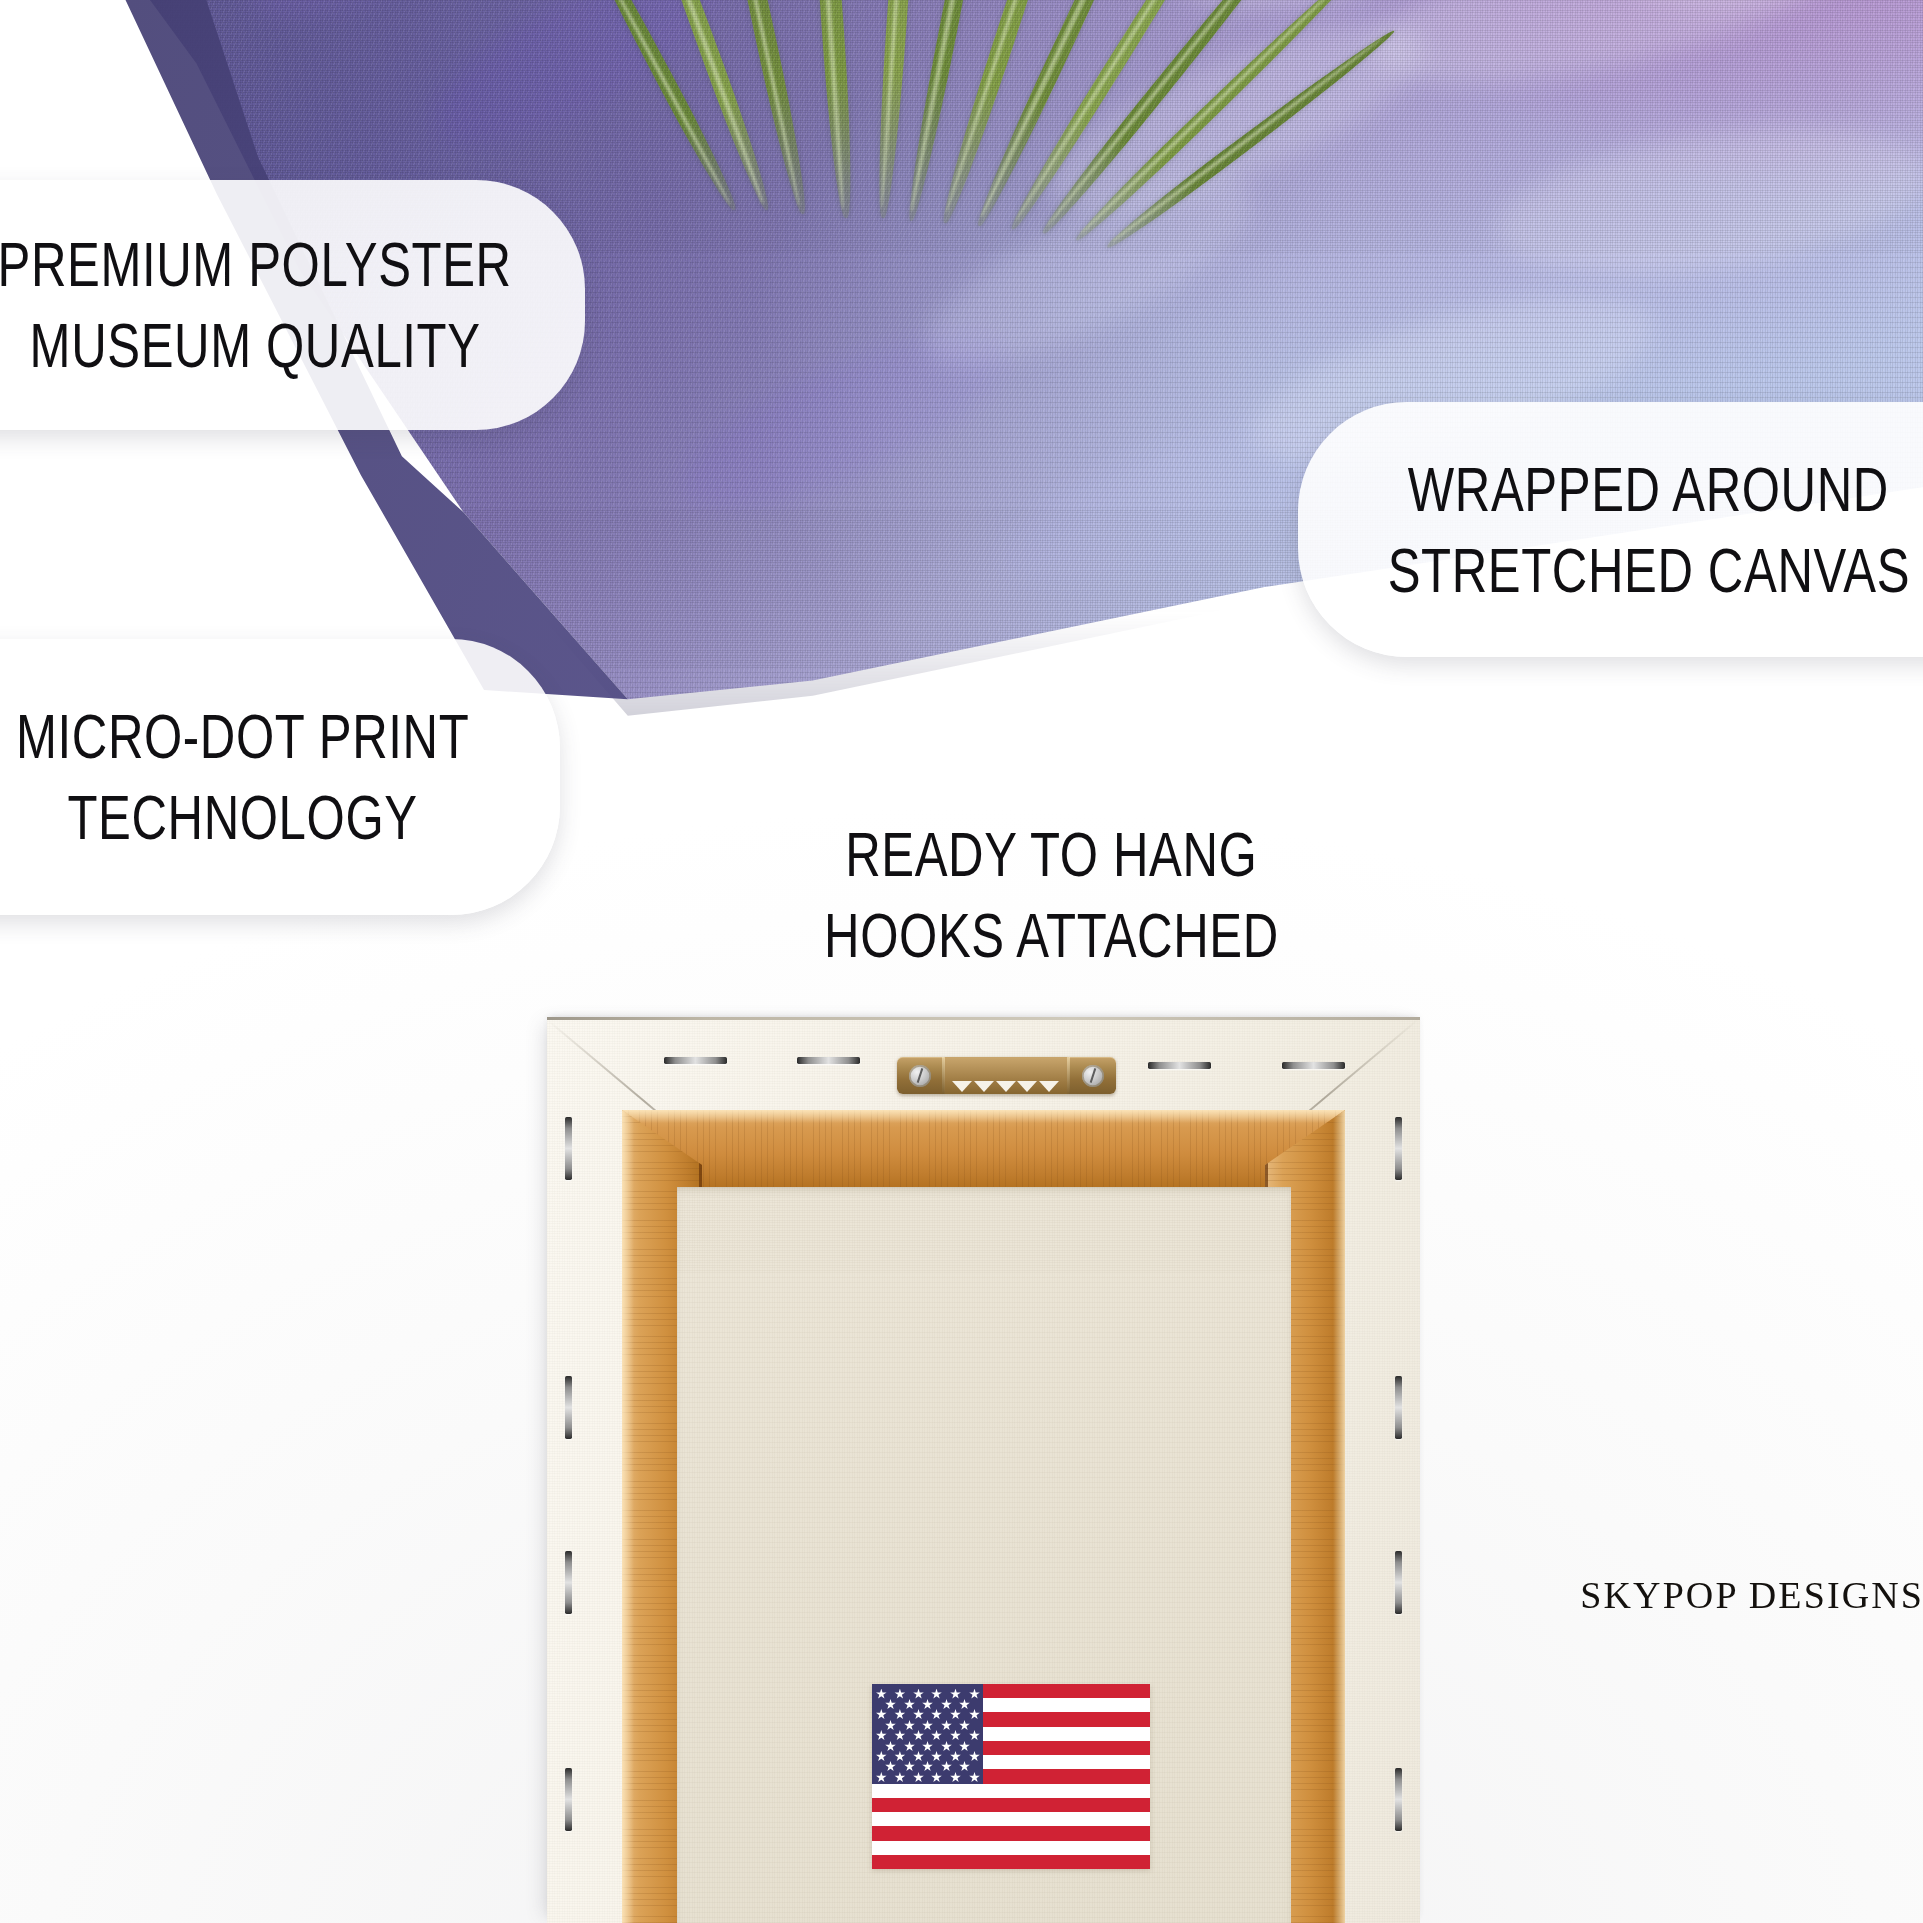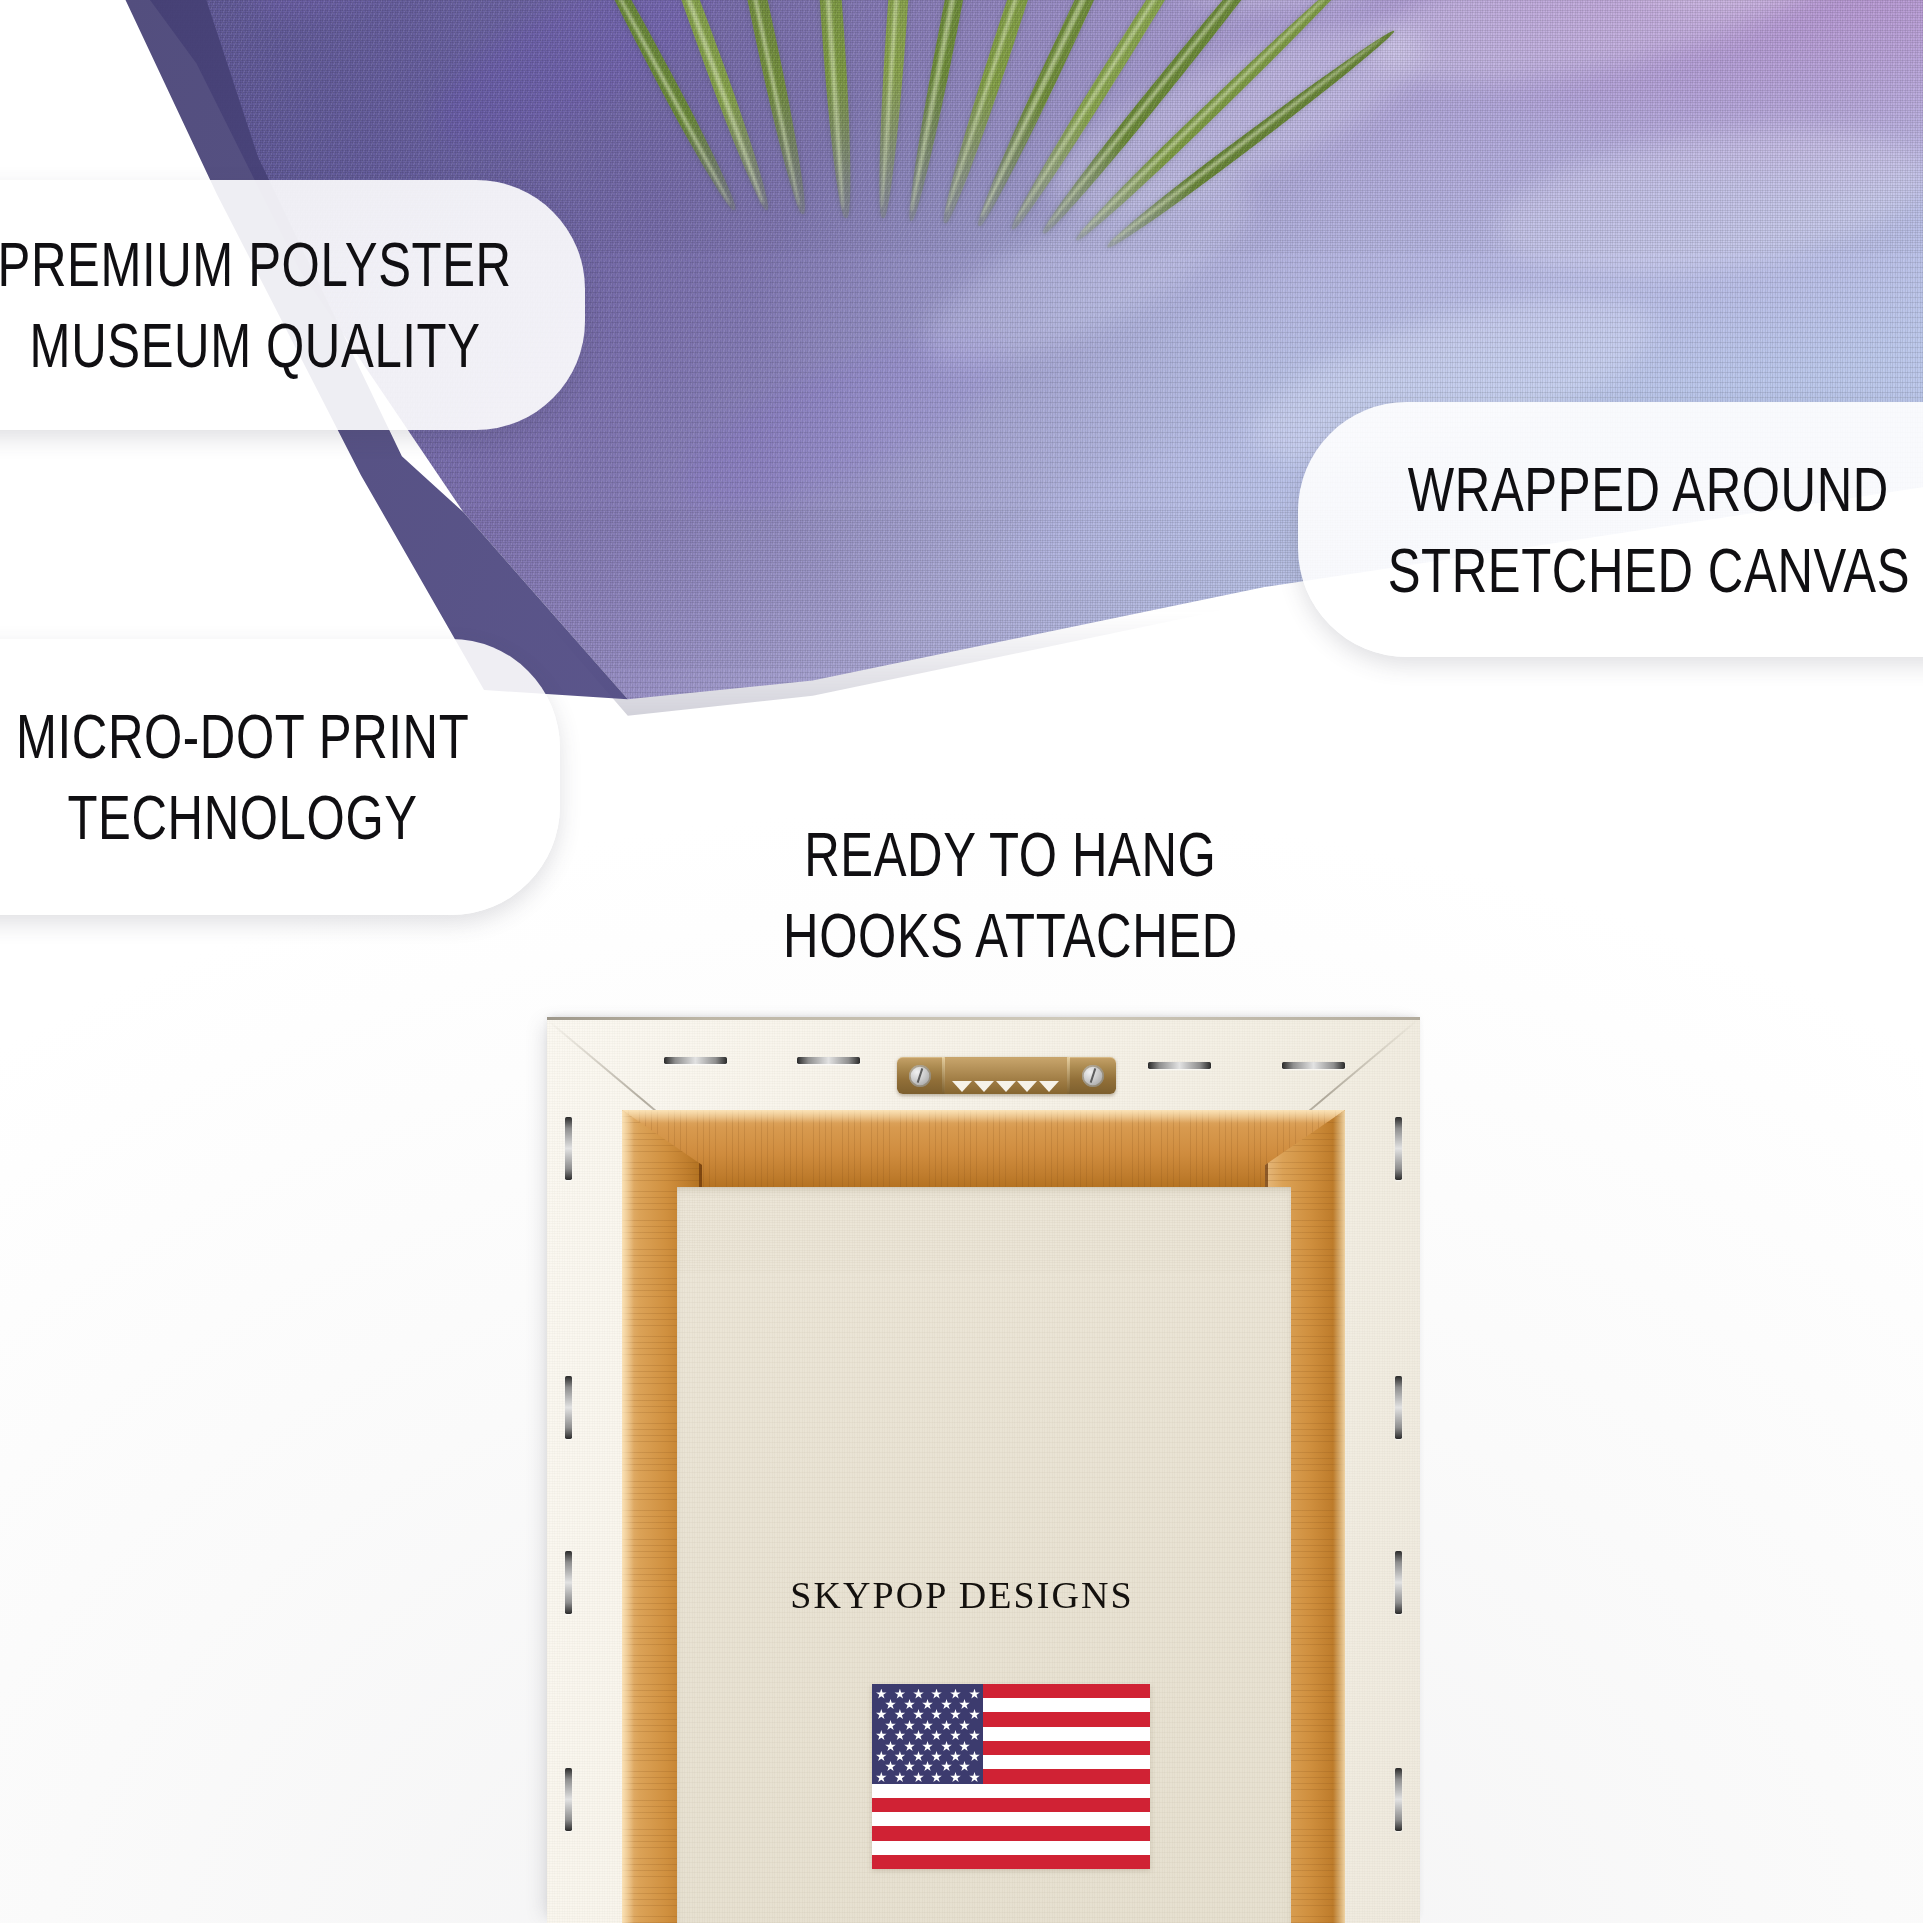--- a/index.html
+++ b/index.html
@@ -101,21 +101,21 @@
     line-height:1.28;
   }
   #pill-polyster{left:-75px;top:180px;width:660px;height:250px;}
   #pill-polyster .ln{font-size:63px;}
   #pill-micro{left:-75px;top:639px;width:635px;height:276px;}
   #pill-micro .ln{font-size:63px;}
   #pill-wrapped{right:-75px;top:402px;width:701px;height:255px;}
   #pill-wrapped .ln{font-size:63px;}
 
   .plain{
-    position:absolute;left:735px;top:814px;width:551px;
+    position:absolute;left:776px;top:814px;width:551px;
     display:flex;flex-direction:column;align-items:center;
   }
   .plain .ln{font-size:63px;}
 
   
   .back-shadow{
     position:absolute;left:526px;top:1035px;width:918px;height:902px;
     background:radial-gradient(60% 50% at 50% 20%, rgba(80,80,95,.22) 0%, rgba(80,80,95,0) 70%);
     filter:blur(11.7px);
   }
@@ -190,21 +190,21 @@
   }
   .inner-grain{
     position:absolute;inset:0;
     background-image:
       repeating-linear-gradient(0deg, rgba(150,136,110,.07) 0px, rgba(150,136,110,.07) 0.8px, rgba(255,255,255,0) 0.8px, rgba(255,255,255,0) 2.5px),
       repeating-linear-gradient(90deg, rgba(150,136,110,.06) 0px, rgba(150,136,110,.06) 0.8px, rgba(255,255,255,0) 0.8px, rgba(255,255,255,0) 2.5px);
     opacity:.9;
   }
 
   .brand{
-    position:absolute;left:0;right:0;top:1573px;text-align:center;
+    position:absolute;left:0;right:0;top:1573px;text-align:right;
     font-family:"Liberation Serif","DejaVu Serif",serif;
     font-size:38px;letter-spacing:2.1px;color:#14110e;
   }
 
   
   .flag{position:absolute;left:872px;top:1684px;width:278px;height:185px;background:#ffffff;box-shadow:0 1.7px 5px rgba(120,100,70,.25);overflow:hidden;}
   .flag .stripe{position:absolute;left:0;width:100%;height:7.6923%;}
   .flag .canton{position:absolute;left:0;top:0;width:40%;height:53.846%;background:#3c3b6e;}
   .flag .star{position:absolute;width:11px;height:11px;background:#fff;
     clip-path:polygon(50% 0%,61% 35%,98% 35%,68% 57%,79% 91%,50% 70%,21% 91%,32% 57%,2% 35%,39% 35%);}

